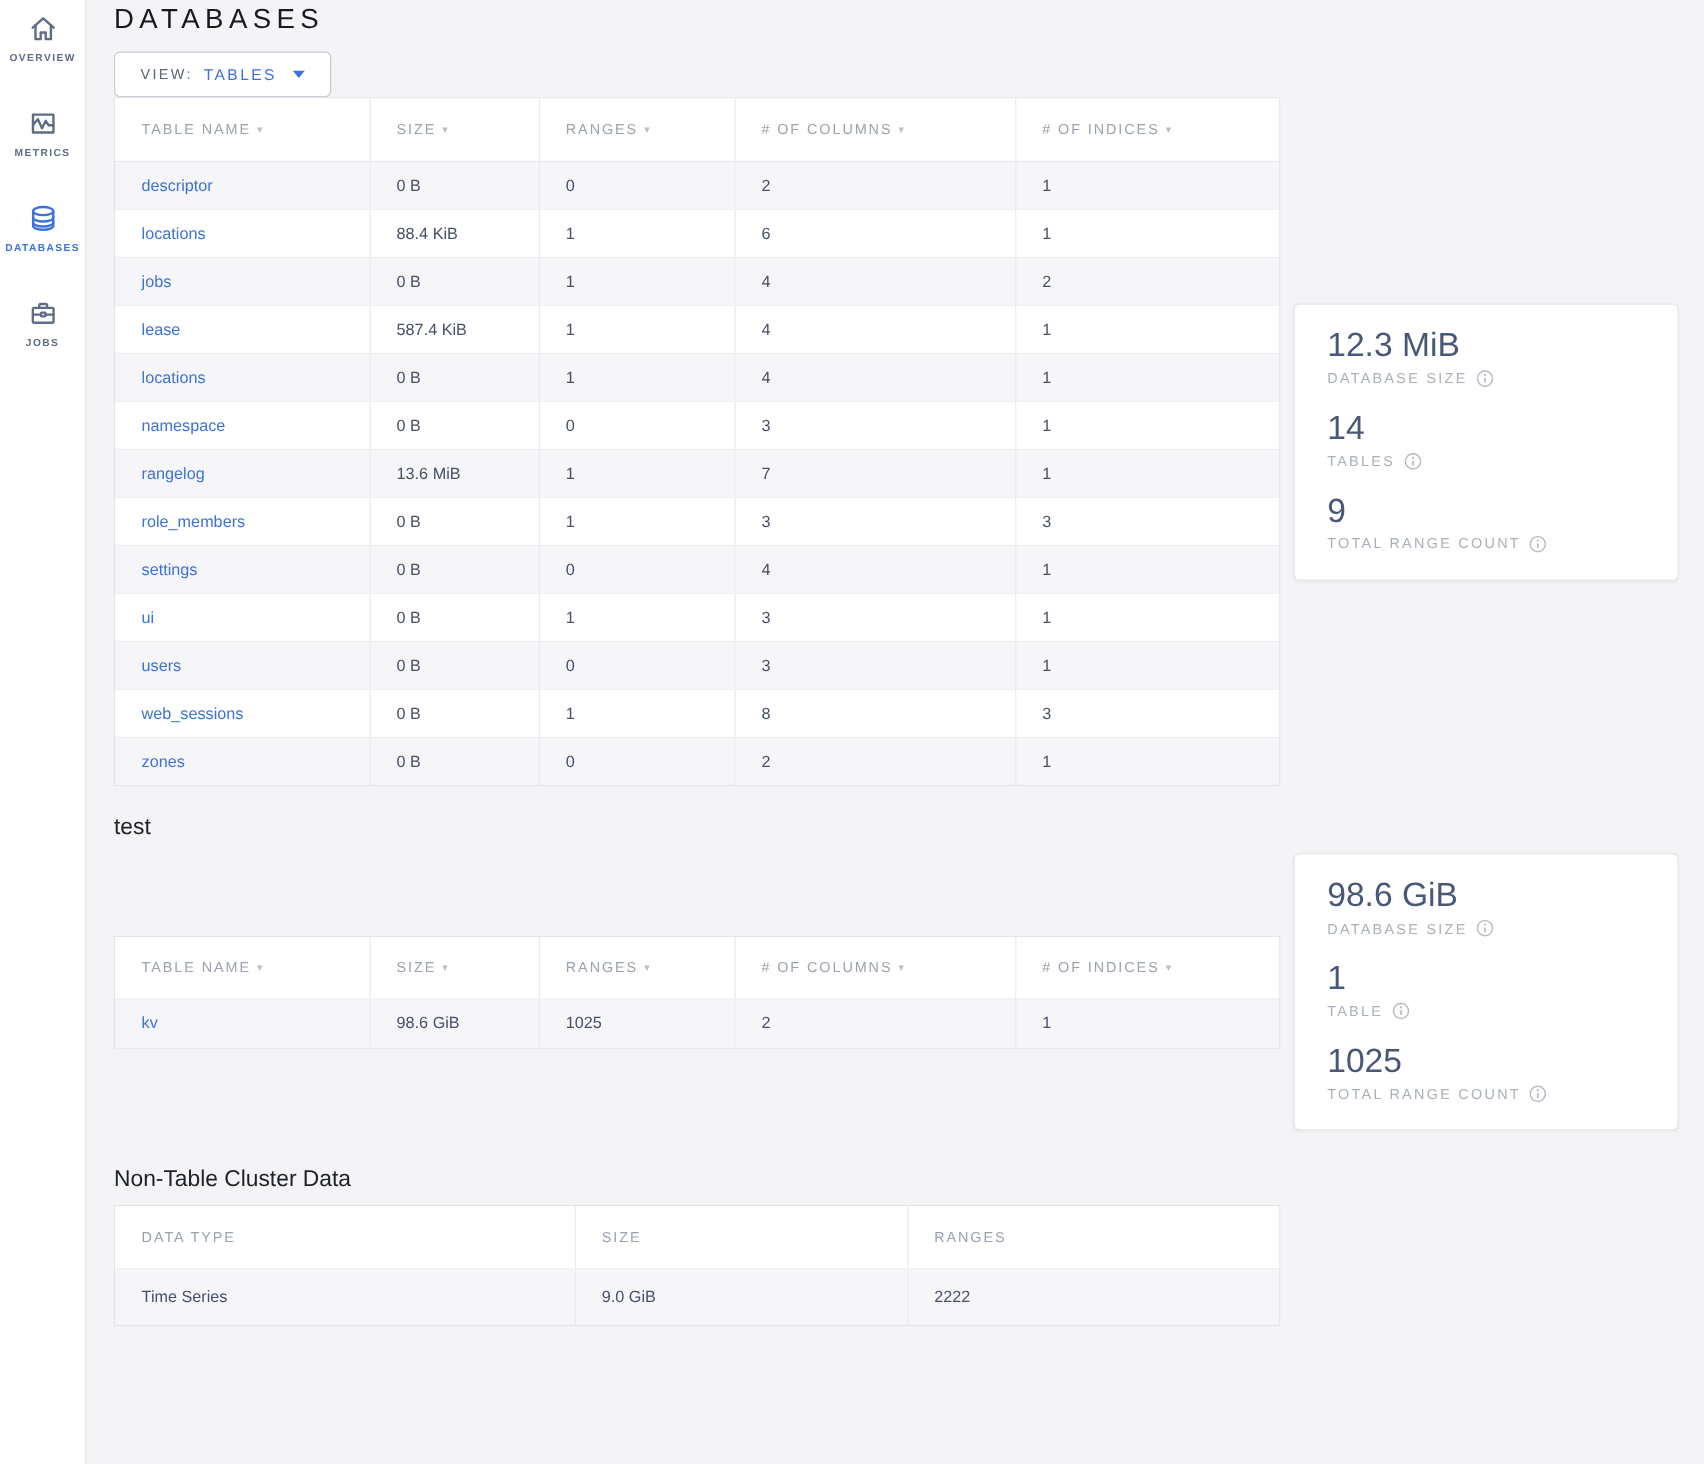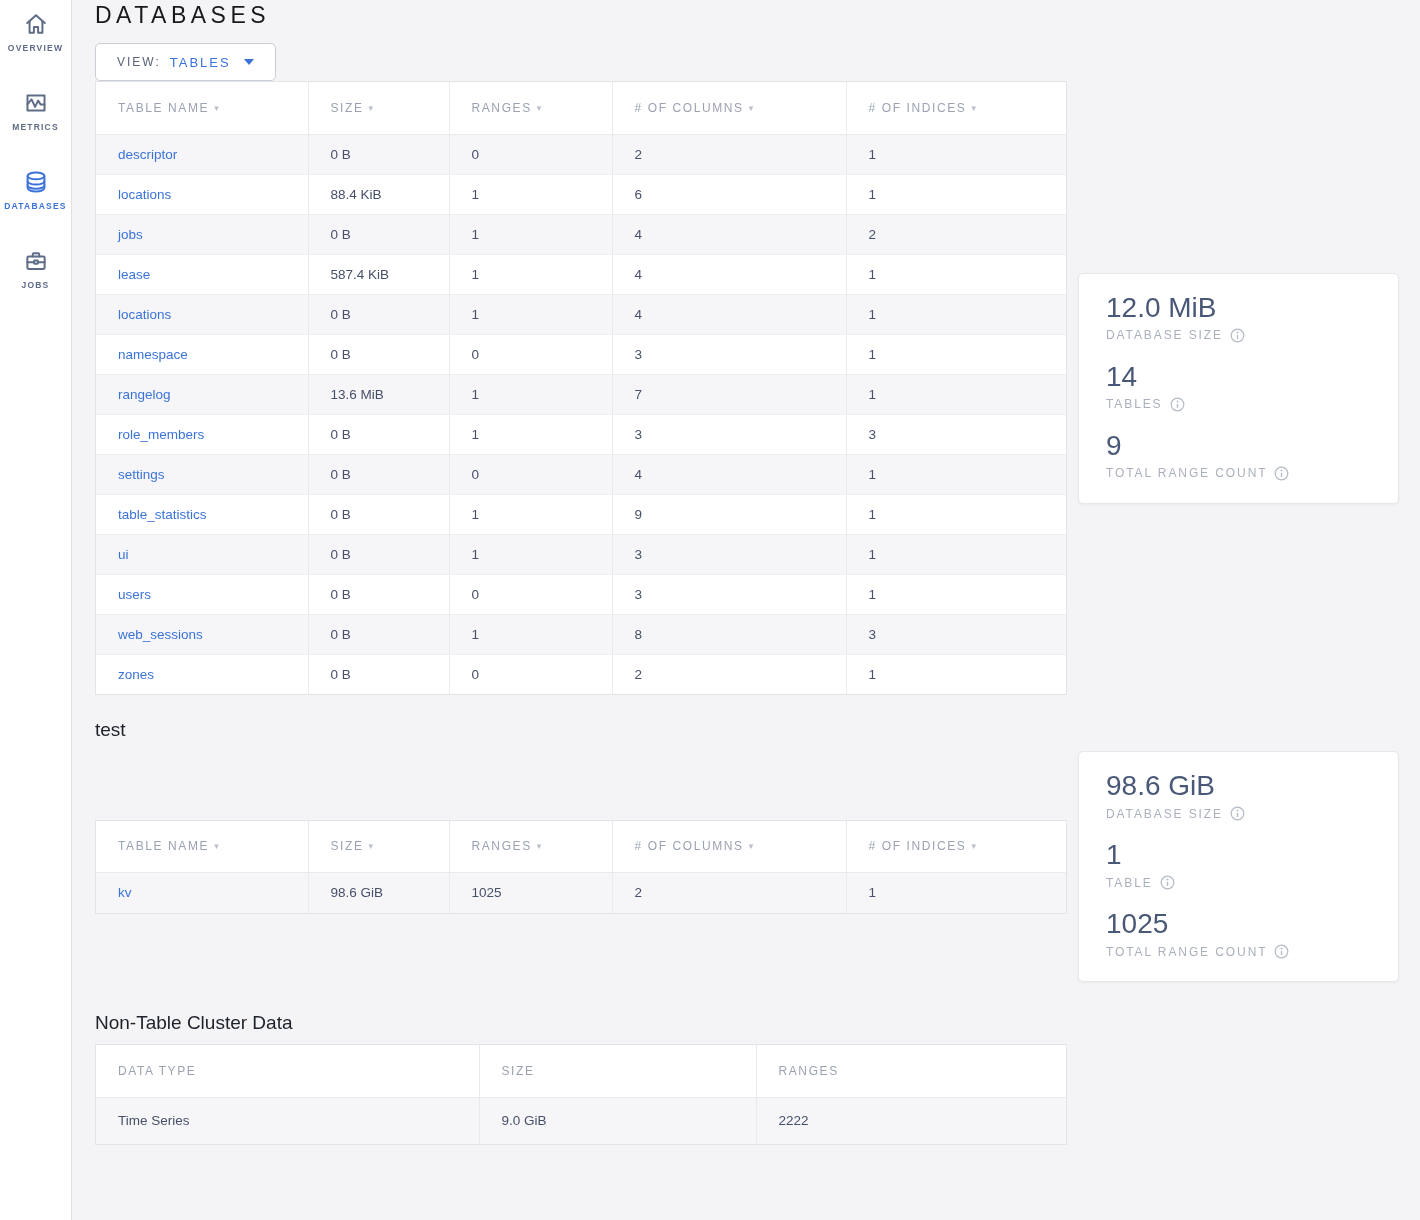--- a/index.html
+++ b/index.html
@@ -220,27 +220,20 @@
                   <td><span>3</span></td>
                 </tr>
                 <tr>
                   <td><a class="table-link" href="#">settings</a></td>
                   <td><span>0 B</span></td>
                   <td><span>0</span></td>
                   <td><span>4</span></td>
                   <td><span>1</span></td>
                 </tr>
                 <tr>
-                  <td><a class="table-link" href="#">table_statistics</a></td>
-                  <td><span>0 B</span></td>
-                  <td><span>1</span></td>
-                  <td><span>9</span></td>
-                  <td><span>1</span></td>
-                </tr>
-                <tr>
                   <td><a class="table-link" href="#">ui</a></td>
                   <td><span>0 B</span></td>
                   <td><span>1</span></td>
                   <td><span>3</span></td>
                   <td><span>1</span></td>
                 </tr>
                 <tr>
                   <td><a class="table-link" href="#">users</a></td>
                   <td><span>0 B</span></td>
                   <td><span>0</span></td>
@@ -259,21 +252,21 @@
                   <td><span>0 B</span></td>
                   <td><span>0</span></td>
                   <td><span>2</span></td>
                   <td><span>1</span></td>
                 </tr>
               </tbody>
             </table>
           </div>
           <aside class="summary-card">
             <div class="stat-block">
-              <div class="stat-value">12.0 MiB</div>
+              <div class="stat-value">12.3 MiB</div>
               <div class="stat-label">
                 <span>DATABASE SIZE</span>
                 <span class="info-icon">
                   <svg viewBox="0 0 15 15">
                     <circle fill="none" stroke="currentColor" stroke-width="1.2" cx="7.5" cy="7.5" r="6.3"></circle>
                     <line stroke="currentColor" stroke-width="1.4" x1="7.5" y1="6.9" x2="7.5" y2="10.9"></line>
                     <circle fill="currentColor" stroke="none" cx="7.5" cy="4.5" r="0.95"></circle>
                   </svg>
                 </span>
               </div>

